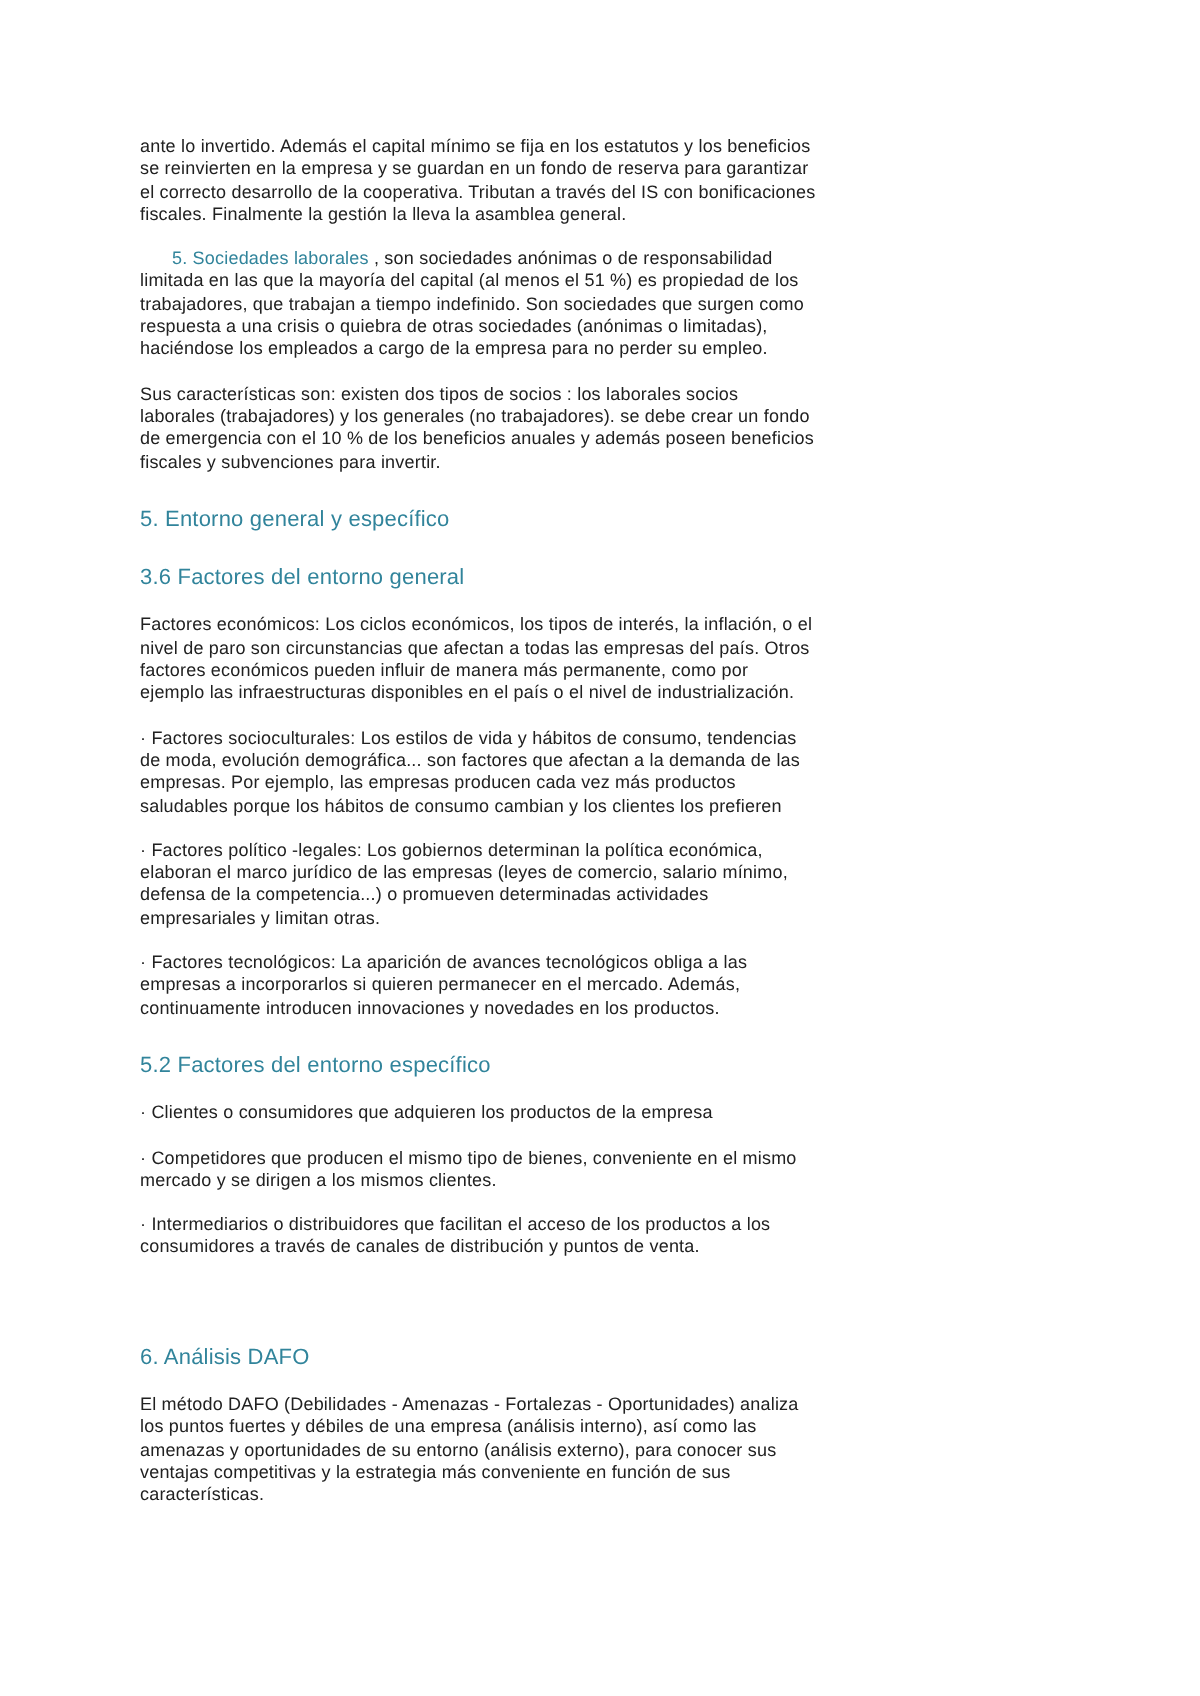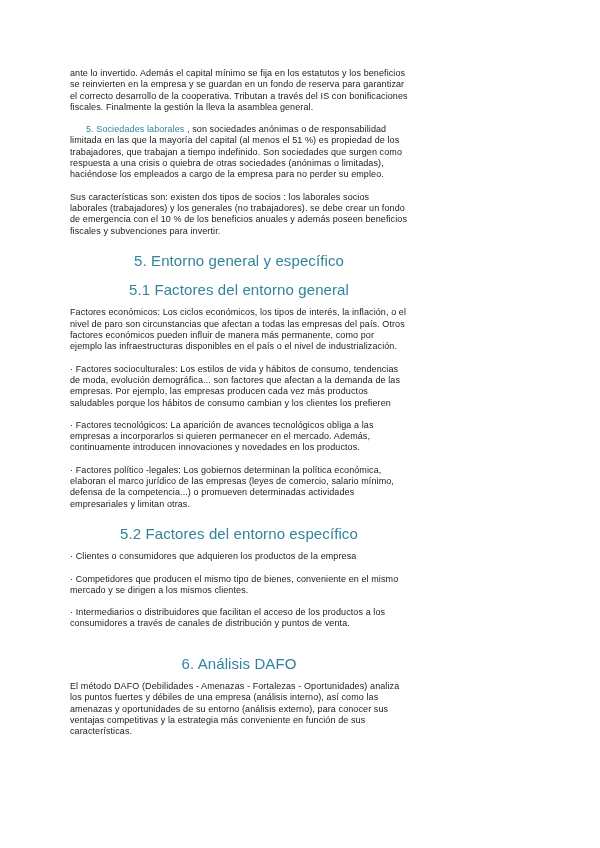--- a/index.html
+++ b/index.html
@@ -21,25 +21,24 @@
     color: #212121;
     letter-spacing: 0.1px;
   }
   .para {
     margin: 0 0 11px 0;
     text-align: left;
   }
   .heading {
     margin: 18px 0 12px 0;
     color: #31849b;
-    font-size: 15px;
-    text-align: center;
+    font-size: 11px;
   }
   .heading.big-gap {
-    margin-top: 28px;
+    margin-top: 44px;
   }
   .inline-accent {
     color: #31849b;
     margin-left: 16px;
   }
 </style>
 </head>
 <body>
 
 <div class="page">
@@ -47,29 +46,29 @@
   <p class="para">ante lo invertido. Además el capital mínimo se fija en los estatutos y los beneficios se reinvierten en la empresa y se guardan en un fondo de reserva para garantizar el correcto desarrollo de la cooperativa. Tributan a través del IS con bonificaciones fiscales. Finalmente la gestión la lleva la asamblea general.</p>
 
   <p class="para"><span class="inline-accent">5. Sociedades laborales</span><span> , son sociedades anónimas o de responsabilidad limitada en las que la mayoría del capital (al menos el 51 %) es propiedad de los trabajadores, que trabajan a tiempo indefinido. Son sociedades que surgen como respuesta a una crisis o quiebra de otras sociedades (anónimas o limitadas), haciéndose los empleados a cargo de la empresa para no perder su empleo.</span></p>
 
   <p class="para">Sus características son: existen dos tipos de socios : los laborales socios laborales (trabajadores) y los generales (no trabajadores). se debe crear un fondo de emergencia con el 10 % de los beneficios anuales y además poseen beneficios fiscales y subvenciones para invertir.</p>
 
   <p class="heading">5. Entorno general y específico</p>
 
 
 
-  <p class="heading">5.1 Factores del entorno general</p>
+  <p class="heading">3.6 Factores del entorno general</p>
 
   <p class="para">Factores económicos: Los ciclos económicos, los tipos de interés, la inflación, o el nivel de paro son circunstancias que afectan a todas las empresas del país. Otros factores económicos pueden influir de manera más permanente, como por ejemplo las infraestructuras disponibles en el país o el nivel de industrialización.</p>
 
   <p class="para">· Factores socioculturales: Los estilos de vida y hábitos de consumo, tendencias de moda, evolución demográfica... son factores que afectan a la demanda de las empresas. Por ejemplo, las empresas producen cada vez más productos saludables porque los hábitos de consumo cambian y los clientes los prefieren</p>
 
+  <p class="para">· Factores político -legales: Los gobiernos determinan la política económica, elaboran el marco jurídico de las empresas (leyes de comercio, salario mínimo, defensa de la competencia...) o promueven determinadas actividades empresariales y limitan otras.</p>
+
   <p class="para">· Factores tecnológicos: La aparición de avances tecnológicos obliga a las empresas a incorporarlos si quieren permanecer en el mercado. Además, continuamente introducen innovaciones y novedades en los productos.</p>
-
-  <p class="para">· Factores político -legales: Los gobiernos determinan la política económica, elaboran el marco jurídico de las empresas (leyes de comercio, salario mínimo, defensa de la competencia...) o promueven determinadas actividades empresariales y limitan otras.</p>
 
   <p class="heading">5.2 Factores del entorno específico</p>
 
 
   <p class="para">· Clientes o consumidores que adquieren los productos de la empresa</p>
 
   <p class="para">· Competidores que producen el mismo tipo de bienes, conveniente en el mismo mercado y se dirigen a los mismos clientes.</p>
 
   <p class="para">· Intermediarios o distribuidores que facilitan el acceso de los productos a los consumidores a través de canales de distribución y puntos de venta.</p>
 

